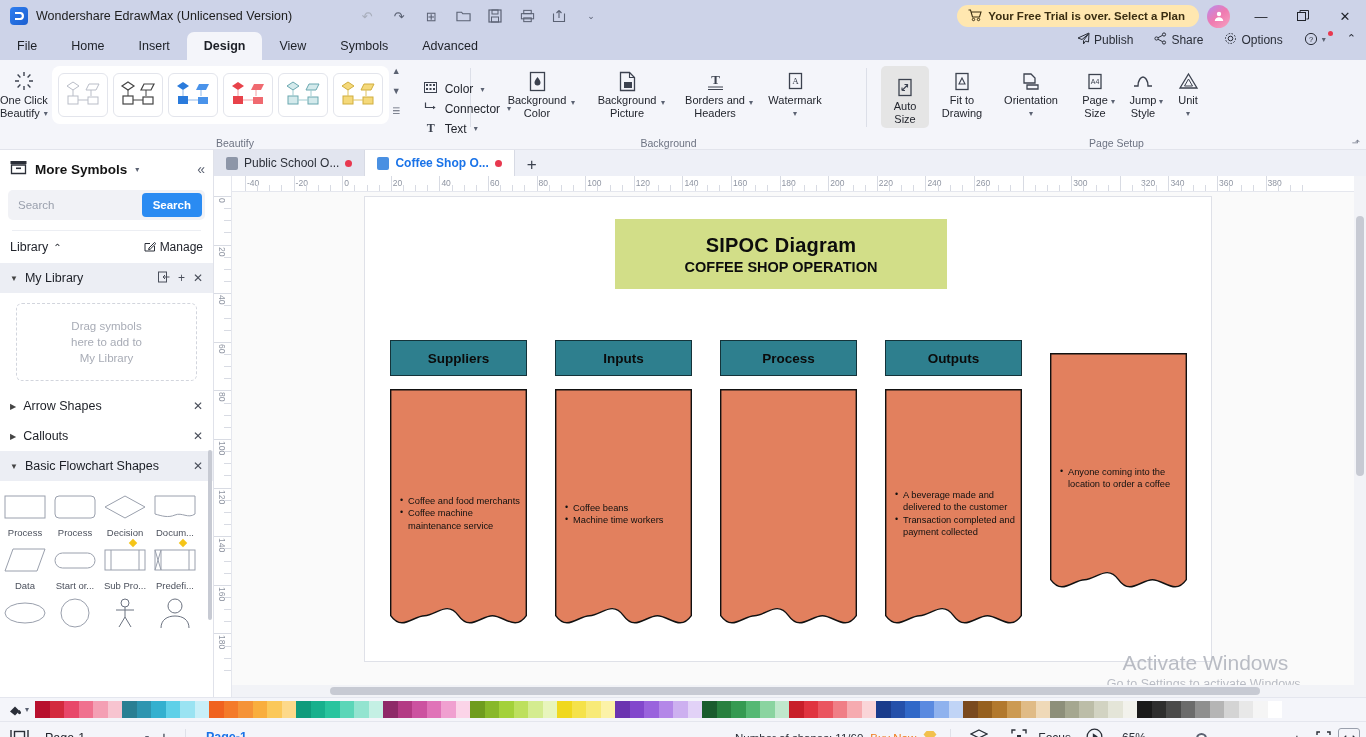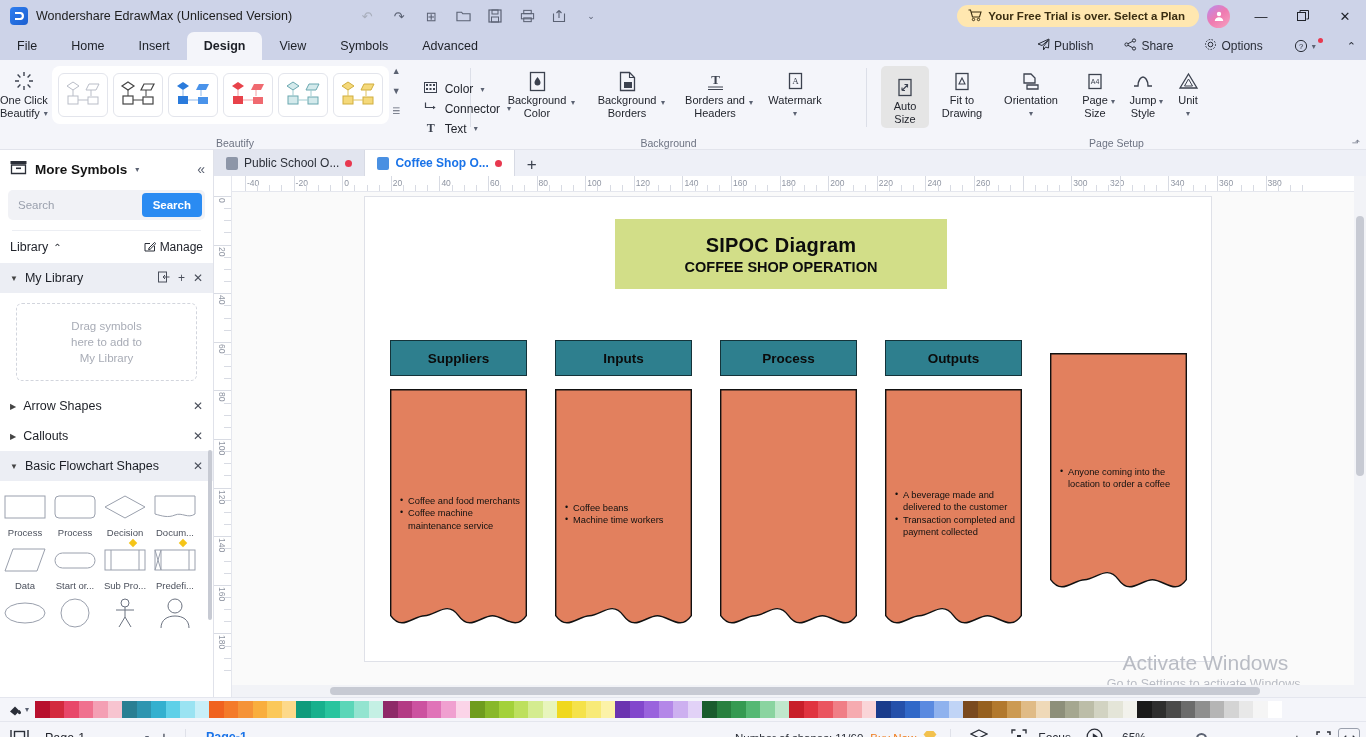--- a/index.html
+++ b/index.html
@@ -63,21 +63,21 @@
   .menu-item {
     font-size: 12.5px; color: #1d2027;
     padding: 0 17px; height: 28px; line-height: 28px;
   }
   .menu-item.active {
     background: #f4f5fa; font-weight: bold;
     border-radius: 7px 7px 0 0;
   }
   .menubar-right {
     position: absolute; right: 4px; top: 0; height: 28px;
-    display: flex; align-items: center; gap: 19px;
+    display: flex; align-items: flex-start; gap: 9px;
     font-size: 12px; color: #2a2e38;
   }
   .mb-link { display: flex; align-items: center; gap: 4px; padding: 0 6px; }
   .help-dot { position: relative; }
   .help-dot::after {
     content:''; position:absolute; right:-1px; top:-1px;
     width:5px; height:5px; border-radius:50%; background:#e8384f;
   }
 
   
@@ -557,21 +557,21 @@
     <div style="align-self:center;margin:0 4px 6px -14px" class="caret">▾</div>
     <div class="big-btn" style="width:96px">
       <div class="ic">
         <svg width="19" height="21" viewBox="0 0 19 21">
             <path d="M2.5 1.5h9l5 5v13h-14z" fill="none" stroke="#3c424f" stroke-width="1.3"></path>
             <path d="M11.5 1.5v5h5" fill="none" stroke="#3c424f" stroke-width="1.1"></path>
             <rect x="6" y="11" width="8" height="6" fill="#3c424f"></rect>
           </svg>
       </div>
       <div>Background</div>
-      <div>Borders</div>
+      <div>Picture</div>
     </div>
     <div style="align-self:center;margin:0 4px 6px -14px" class="caret">▾</div>
     <div class="big-btn" style="width:92px">
       <div class="ic">
         <svg width="21" height="21" viewBox="0 0 21 21">
             <text x="10.5" y="13" font-size="13" text-anchor="middle" fill="#3c424f" font-family="'Liberation Serif',serif" font-weight="bold">T</text>
             <path d="M3 16h15M3 18.5h15" stroke="#3c424f" stroke-width="1.2"></path>
           </svg>
       </div>
       <div>Borders and</div>
@@ -950,21 +950,21 @@
         <span class="tick" style="left: 792.6px; top: 2px; margin-top: 29px;">280</span>
         <span class="tickline" style="left: 790.6px; top: 0px; height: 16px;"></span>
         <span class="tickline" style="left: 802.75px; top: 9px; height: 7px;"></span>
         <span class="tickline" style="left: 814.9px; top: 9px; height: 7px;"></span>
         <span class="tickline" style="left: 827.05px; top: 9px; height: 7px;"></span>
         <span class="tick" style="left: 841.2px; top: 2px;">300</span>
         <span class="tickline" style="left: 839.2px; top: 0px; height: 16px;"></span>
         <span class="tickline" style="left: 851.35px; top: 9px; height: 7px;"></span>
         <span class="tickline" style="left: 863.5px; top: 9px; height: 7px;"></span>
         <span class="tickline" style="left: 875.65px; top: 9px; height: 7px;"></span>
-        <span class="tick" style="left: 878px; top: 2px;">320</span>
+        <span class="tick" style="left: 909px; top: 2px;">320</span>
         <span class="tickline" style="left: 887.8px; top: 0px; height: 16px;"></span>
         <span class="tickline" style="left: 899.95px; top: 9px; height: 7px;"></span>
         <span class="tickline" style="left: 912.1px; top: 9px; height: 7px;"></span>
         <span class="tickline" style="left: 924.25px; top: 9px; height: 7px;"></span>
         <span class="tick" style="left: 938.4px; top: 2px;">340</span>
         <span class="tickline" style="left: 936.4px; top: 0px; height: 16px;"></span>
         <span class="tickline" style="left: 948.55px; top: 9px; height: 7px;"></span>
         <span class="tickline" style="left: 960.7px; top: 9px; height: 7px;"></span>
         <span class="tickline" style="left: 972.85px; top: 9px; height: 7px;"></span>
         <span class="tick" style="left: 987px; top: 2px;">360</span>

